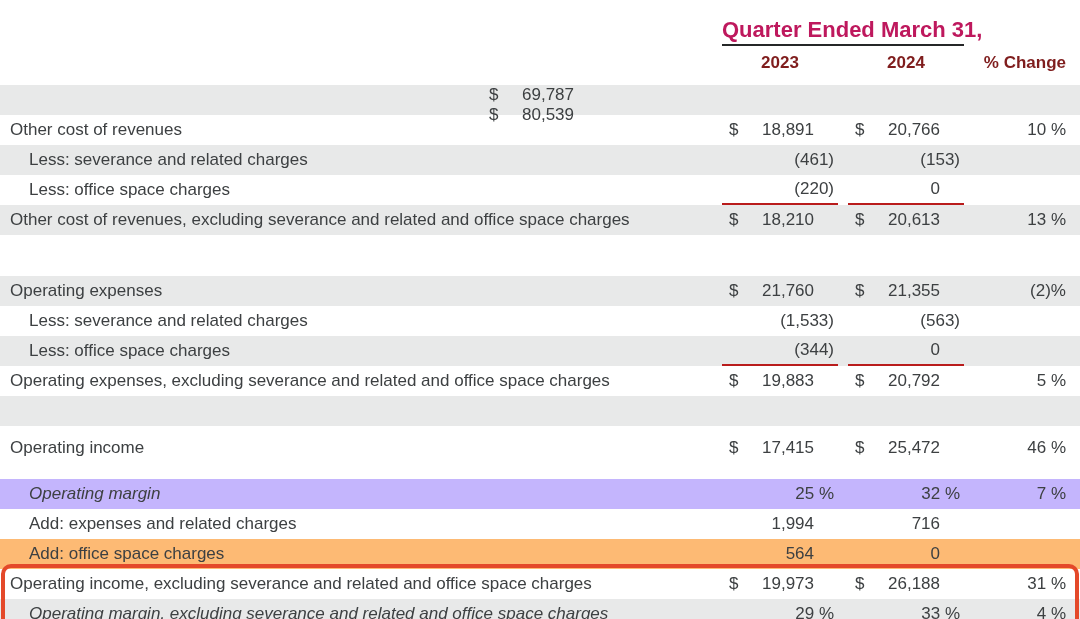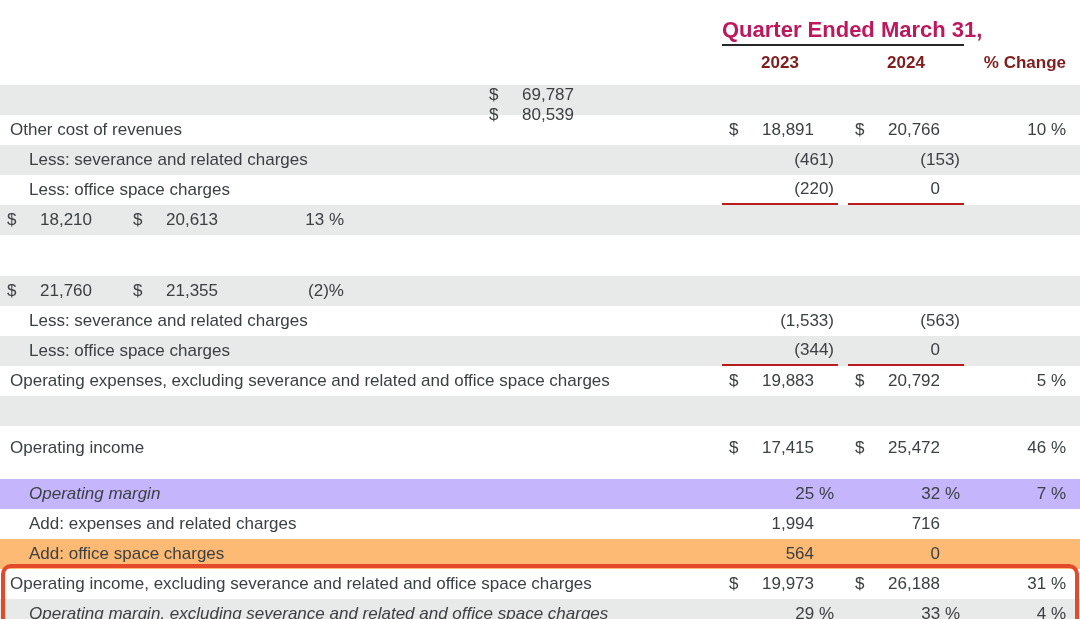--- a/index.html
+++ b/index.html
@@ -129,33 +129,35 @@
           <span class="val overhang">(220)</span>
         </div>
         <div class="gap"></div>
         <div class="money sumline">
           <span class="dollar"></span>
           <span class="val">0</span>
         </div>
         <div class="pct"></div>
       </div>
       <div class="row gray" style="background: rgb(232, 233, 233);">
+        <div class="label">Other cost of revenues, excluding severance and related and office space charges</div>
         <div class="money">
           <span class="dollar">$</span>
           <span class="val">18,210</span>
         </div>
         <div class="gap"></div>
         <div class="money">
           <span class="dollar">$</span>
           <span class="val">20,613</span>
         </div>
         <div class="pct">13 %</div>
       </div>
       <div class="spacer" style="height: 41px; background: rgb(255, 255, 255);"></div>
       <div class="row gray" style="background: rgb(232, 233, 233);">
+        <div class="label">Operating expenses</div>
         <div class="money">
           <span class="dollar">$</span>
           <span class="val">21,760</span>
         </div>
         <div class="gap"></div>
         <div class="money">
           <span class="dollar">$</span>
           <span class="val">21,355</span>
         </div>
         <div class="pct">(2)%</div>

